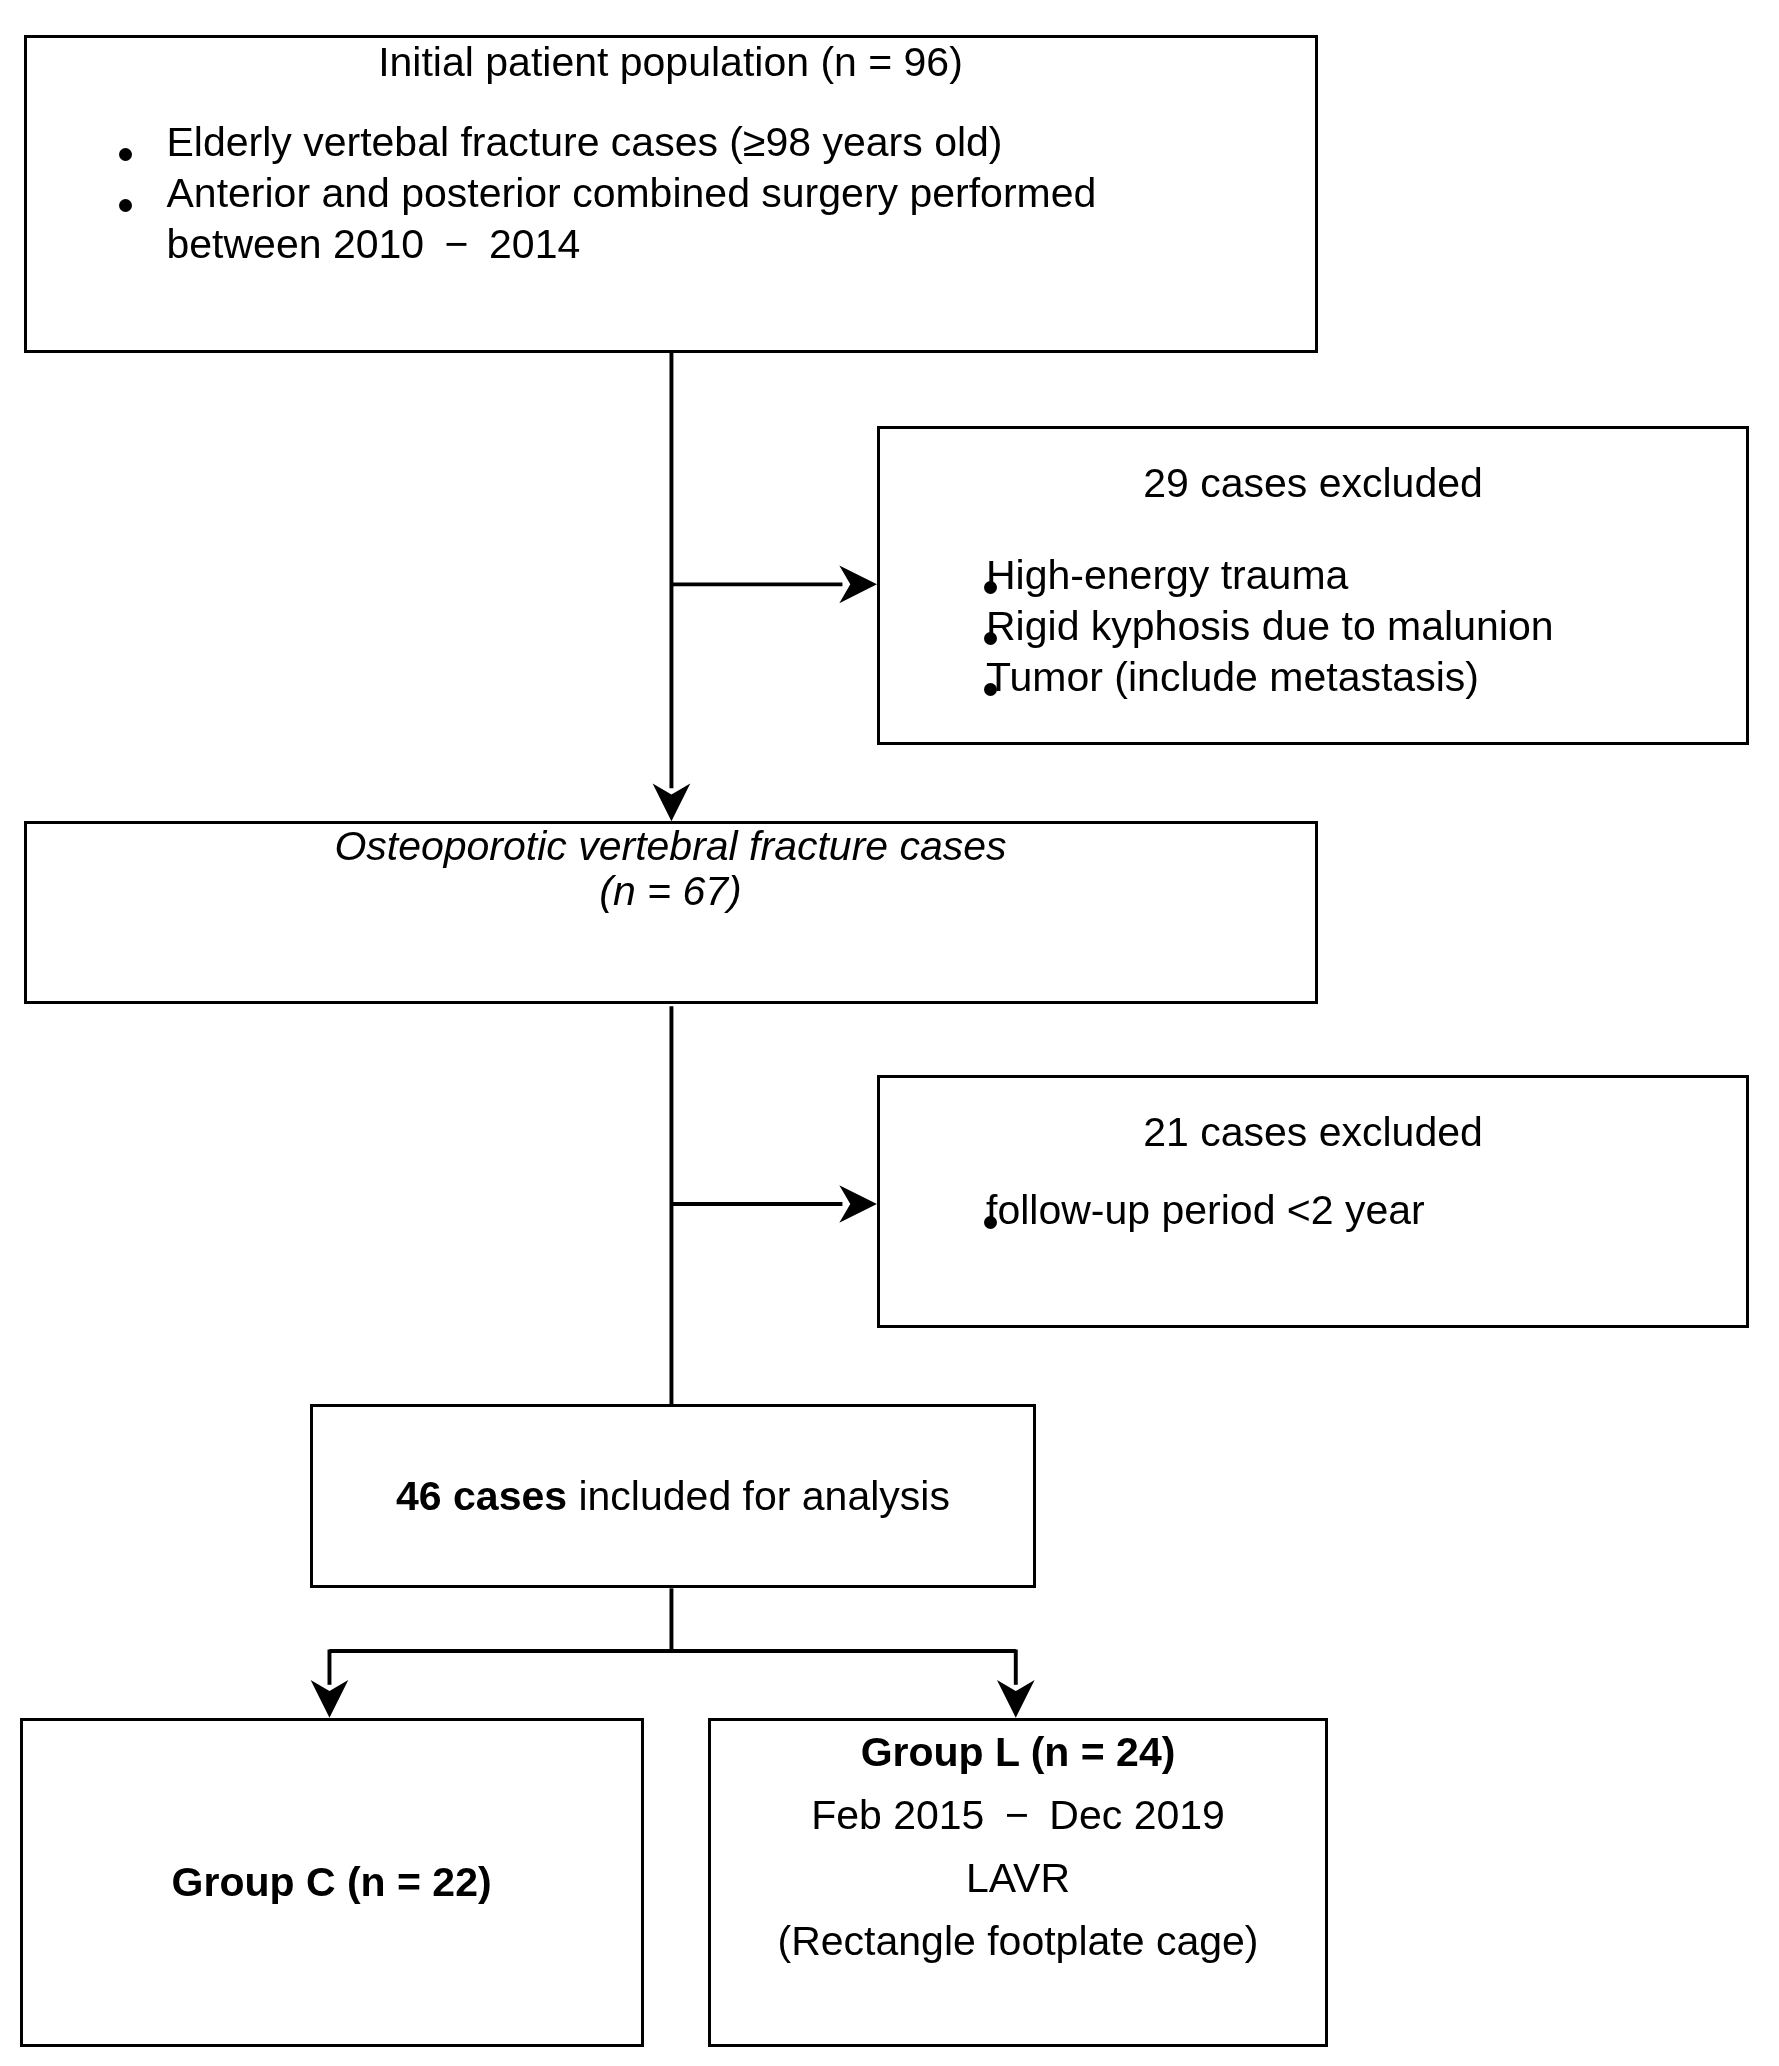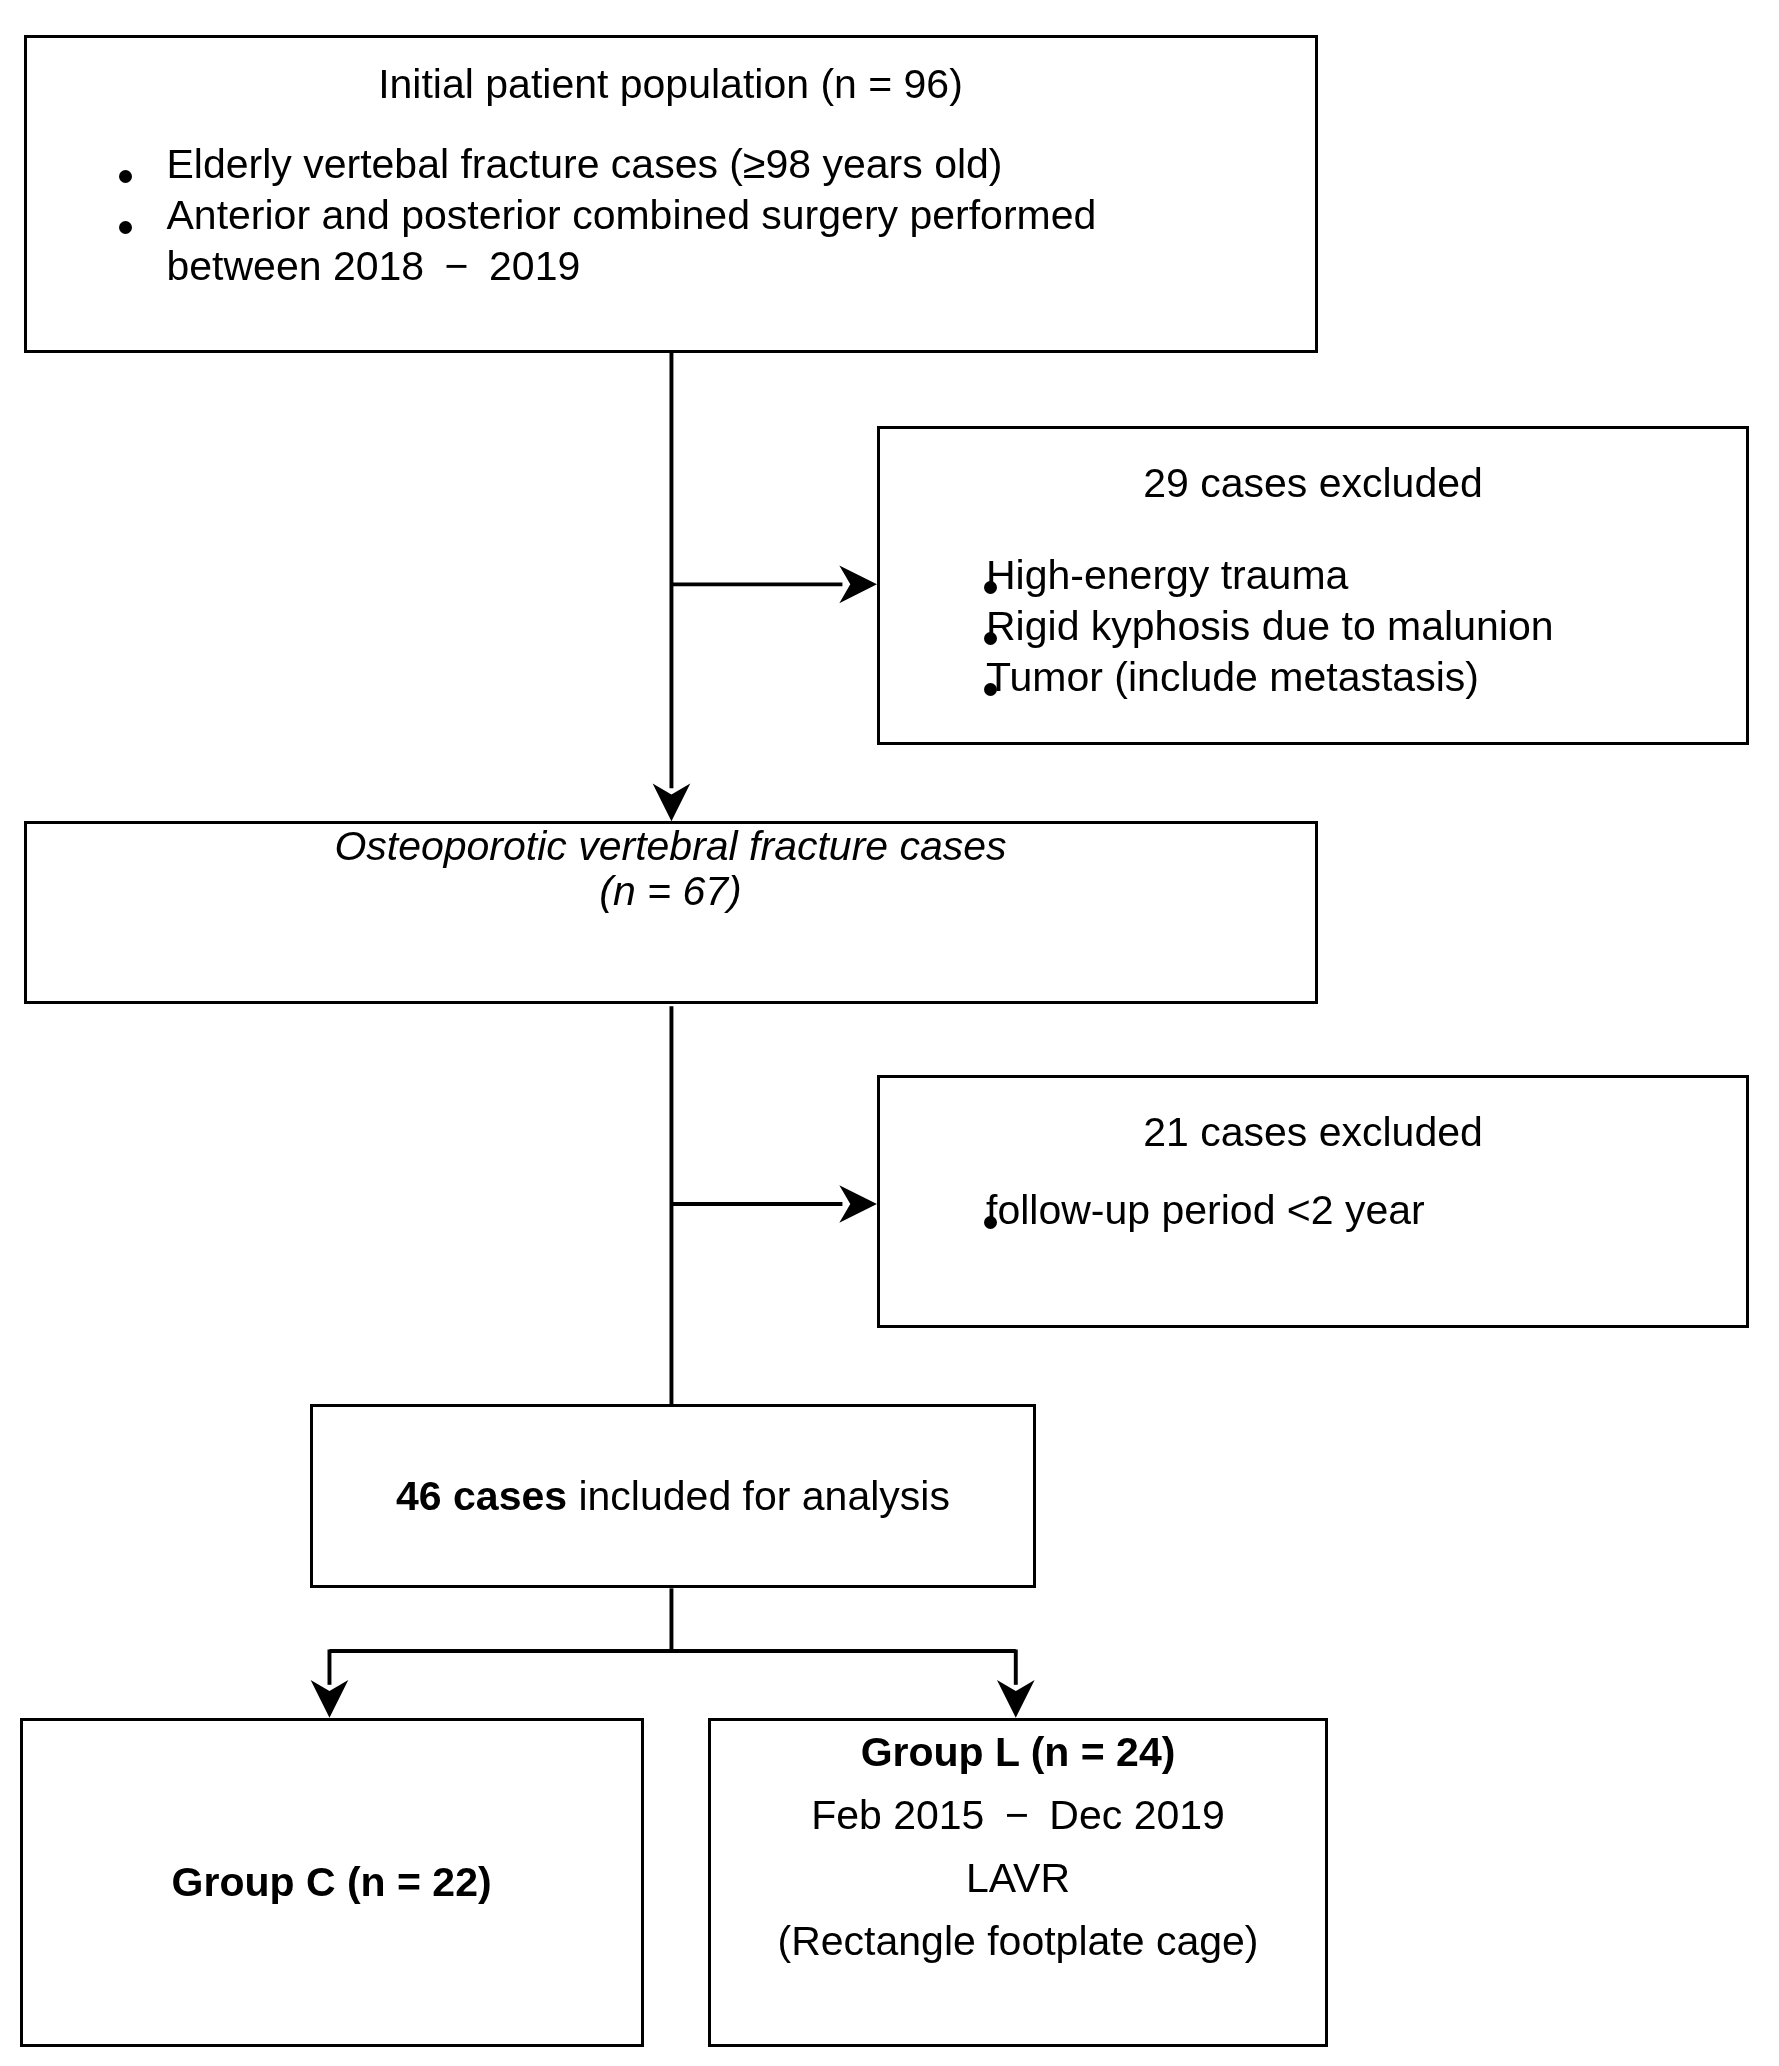--- a/index.html
+++ b/index.html
@@ -37,21 +37,21 @@
   #box-osteo     { left: 23.5px;   top: 821px; width: 1294px; height: 183px;
                    display: flex; justify-content: center; font-style: italic; }
   #box-excl2     { left: 877px; top: 1075px; width: 872px; height: 253px; }
   #box-included  { left: 310px;  top: 1404px; width: 726px;  height: 184px;
                    display: flex; align-items: center; justify-content: center; }
   #box-group-c   { left: 19.6px;   top: 1718px; width: 624px;  height: 329px;
                    display: flex; flex-direction: column; justify-content: center; text-align: center; }
   #box-group-l   { left: 708px;  top: 1718px; width: 620px;  height: 329px;
                    display: flex; flex-direction: column; justify-content: flex-start; text-align: center; }
 
-  #box-initial .box-title { margin-top: 22px; }
+  #box-initial .box-title { }
   #box-excl1 .box-title,
   #box-excl2 .box-title  { margin-top: 30px; }
 
   .center-lines {
     text-align: center;
     line-height: 45px;
   }
 
   ul.bullets {
     list-style: none;
@@ -122,21 +122,21 @@
 
     <line x1="1295" y1="2103" x2="1295" y2="2148"></line>
     <polygon points="1295,2190 1271,2142 1295,2156 1319,2142"></polygon>
   </svg>
 
   <div class="box" id="box-initial">
     <div class="box-title">Initial patient population (n = 96)</div>
     <ul class="bullets">
       <li>Elderly vertebal fracture cases (≥98 years old)</li>
       <li>Anterior and posterior combined surgery performed
-between 2018 − 2019</li>
+between 2010 − 2014</li>
     </ul>
   </div>
 
   <div class="box" id="box-excl1">
     <div class="box-title">29 cases excluded</div>
     <ul class="bullets">
       <li>High-energy trauma</li>
       <li>Rigid kyphosis due to malunion</li>
       <li>Tumor (include metastasis)</li>
     </ul>

